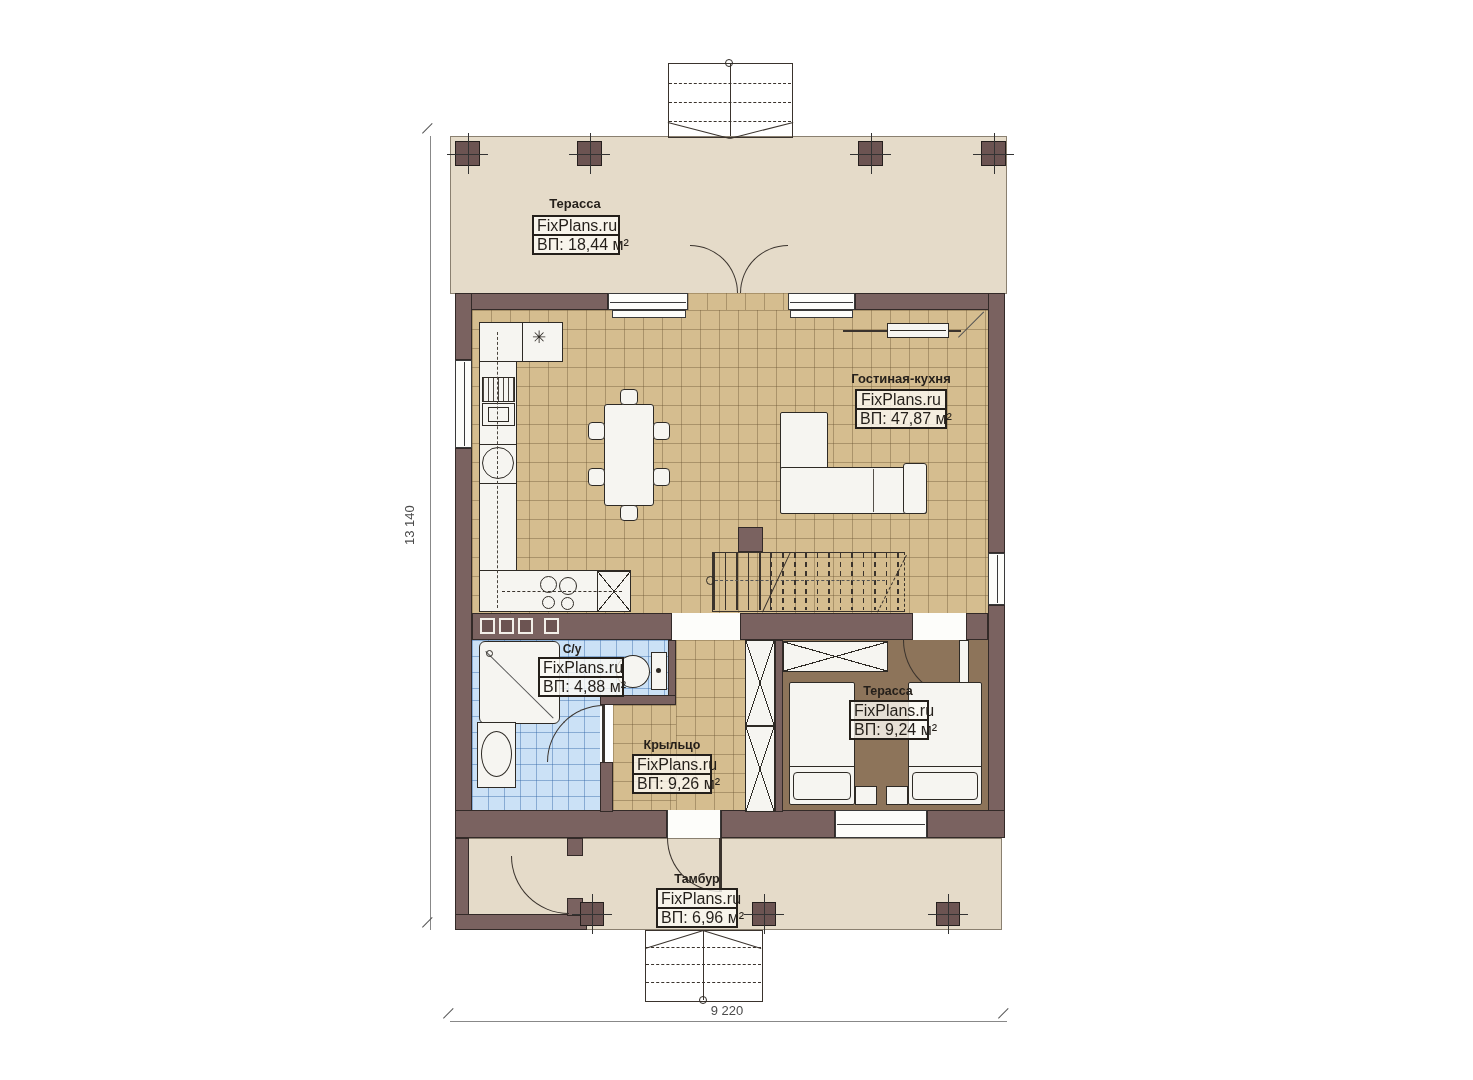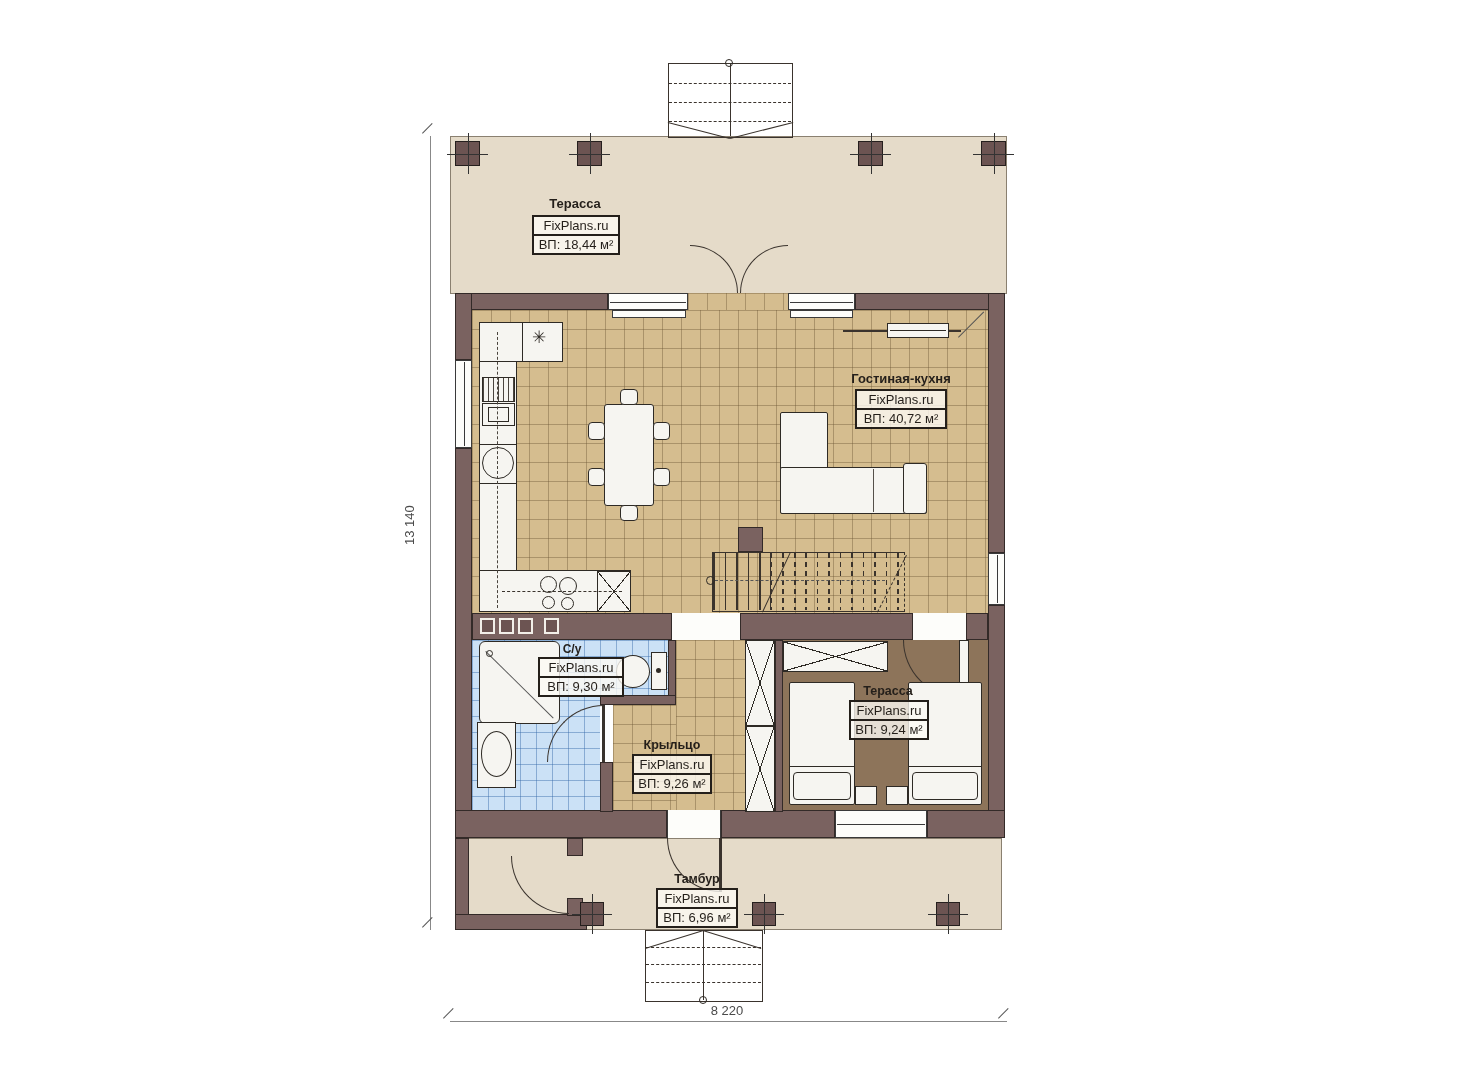--- a/index.html
+++ b/index.html
@@ -30,21 +30,21 @@
   .arc-bl{border-width:0 0 1.6px 1.6px;border-bottom-left-radius:100% 100%;}
   .dline{height:0;border-top:1.5px solid #3a332d;transform-origin:0 0;}
   .dthin{border-top-width:1px;border-top-color:#555;}
   .dashline{border-top-style:dashed;}
   .vdash{border-left:1.5px dashed #4a443e;width:0;}
   .post{background:#6c5452;border:1.5px solid #251f1d;}
   .post::before{content:"";position:absolute;left:-9px;right:-9px;top:50%;border-top:1px solid #333;}
   .post::after{content:"";position:absolute;top:-9px;bottom:-9px;left:50%;border-left:1px solid #333;}
   .label{color:#241f1a;text-align:center;}
   .rtitle{font-weight:700;font-size:13px;}
-  .ibox{border:2px solid #241f1a;background:rgba(252,250,244,.8);font-size:13px;line-height:15px;color:#241f1a;}
+  .ibox{border:2px solid #241f1a;background:rgba(252,250,244,.8);font-size:16px;line-height:15px;color:#241f1a;}
   .ibox .row1{border-bottom:2px solid #241f1a;padding:1px 3px;white-space:nowrap;}
   .ibox .row2{padding:1px 3px;white-space:nowrap;}
   .dim{color:#4a4a4a;font-size:13px;}
   .circle{border:1.5px solid #2e2a25;border-radius:50%;background:transparent;}
   .treads-solid{background-image:repeating-linear-gradient(90deg,#3a332c 0 1.5px,transparent 1.5px 11.5px);}
   .treads-dash{background-image:repeating-linear-gradient(90deg,#3a332c 0 1.5px,transparent 1.5px 11.5px);
     -webkit-mask-image:repeating-linear-gradient(180deg,#000 0 5px,transparent 5px 9px);
     mask-image:repeating-linear-gradient(180deg,#000 0 5px,transparent 5px 9px);}
   .hatch{background-image:repeating-linear-gradient(90deg,#4a443e 0 1.2px,transparent 1.2px 5px);}
   .vdim{writing-mode:vertical-rl;transform:rotate(180deg);}
@@ -55,21 +55,21 @@
 <div id="canvas">
 
   <div class="abs" style="left:430px;top:136px;width:0;height:794px;border-left:1px solid #888;"></div>
   <div class="abs dline dthin" style="left:422px;top:133px;width:14px;transform:rotate(-45deg);"></div>
   <div class="abs dline dthin" style="left:422px;top:927px;width:14px;transform:rotate(-45deg);"></div>
   <div class="abs dim vdim label" style="left:402px;top:480px;width:16px;height:90px;">13 140</div>
 
   <div class="abs" style="left:450px;top:1021px;width:557px;height:0;border-top:1px solid #888;"></div>
   <div class="abs dline dthin" style="left:443px;top:1018px;width:14px;transform:rotate(-45deg);"></div>
   <div class="abs dline dthin" style="left:998px;top:1018px;width:14px;transform:rotate(-45deg);"></div>
-  <div class="abs dim label" style="left:697px;top:1003px;width:60px;height:15px;">8 220</div>
+  <div class="abs dim label" style="left:697px;top:1003px;width:60px;height:15px;">9 220</div>
 
   <div class="abs outdoor" style="left:450px;top:136px;width:557px;height:158px;"></div>
 
   <div class="abs" style="left:668px;top:63px;width:125px;height:75px;border:1.5px solid #3a332d;">
     <div class="abs dline dashline" style="left:0;top:19px;width:122px;"></div>
     <div class="abs dline dashline" style="left:0;top:38px;width:122px;"></div>
     <div class="abs dline dashline" style="left:0;top:57px;width:122px;"></div>
     <div class="abs" style="left:61px;top:0;width:0;height:72px;border-left:1.2px solid #3a332d;"></div>
   </div>
   <div class="abs dline" style="left:668px;top:122px;width:64px;transform:rotate(14.5deg);"></div>
@@ -228,27 +228,27 @@
 
   <div class="abs label rtitle" style="left:525px;top:196px;width:100px;">Терасса</div>
   <div class="abs ibox label" style="left:532px;top:215px;width:88px;">
     <div class="row1">FixPlans.ru</div>
     <div class="row2">ВП: 18,44 м²</div>
   </div>
 
   <div class="abs label rtitle" style="left:845px;top:371px;width:112px;">Гостиная-кухня</div>
   <div class="abs ibox label" style="left:855px;top:389px;width:92px;">
     <div class="row1">FixPlans.ru</div>
-    <div class="row2">ВП: 40,72 м²</div>
+    <div class="row2">ВП: 47,87 м²</div>
   </div>
 
   <div class="abs label rtitle" style="left:540px;top:642px;width:64px;font-size:12px;">С/у</div>
   <div class="abs ibox label" style="left:538px;top:657px;width:86px;">
     <div class="row1">FixPlans.ru</div>
-    <div class="row2">ВП: 9,30 м²</div>
+    <div class="row2">ВП: 4,88 м²</div>
   </div>
 
   <div class="abs label rtitle" style="left:845px;top:684px;width:86px;font-size:12.5px;">Терасса</div>
   <div class="abs ibox label" style="left:849px;top:700px;width:80px;">
     <div class="row1">FixPlans.ru</div>
     <div class="row2">ВП: 9,24 м²</div>
   </div>
 
   <div class="abs label rtitle" style="left:640px;top:738px;width:64px;font-size:12.5px;">Крыльцо</div>
   <div class="abs ibox label" style="left:632px;top:754px;width:80px;">

